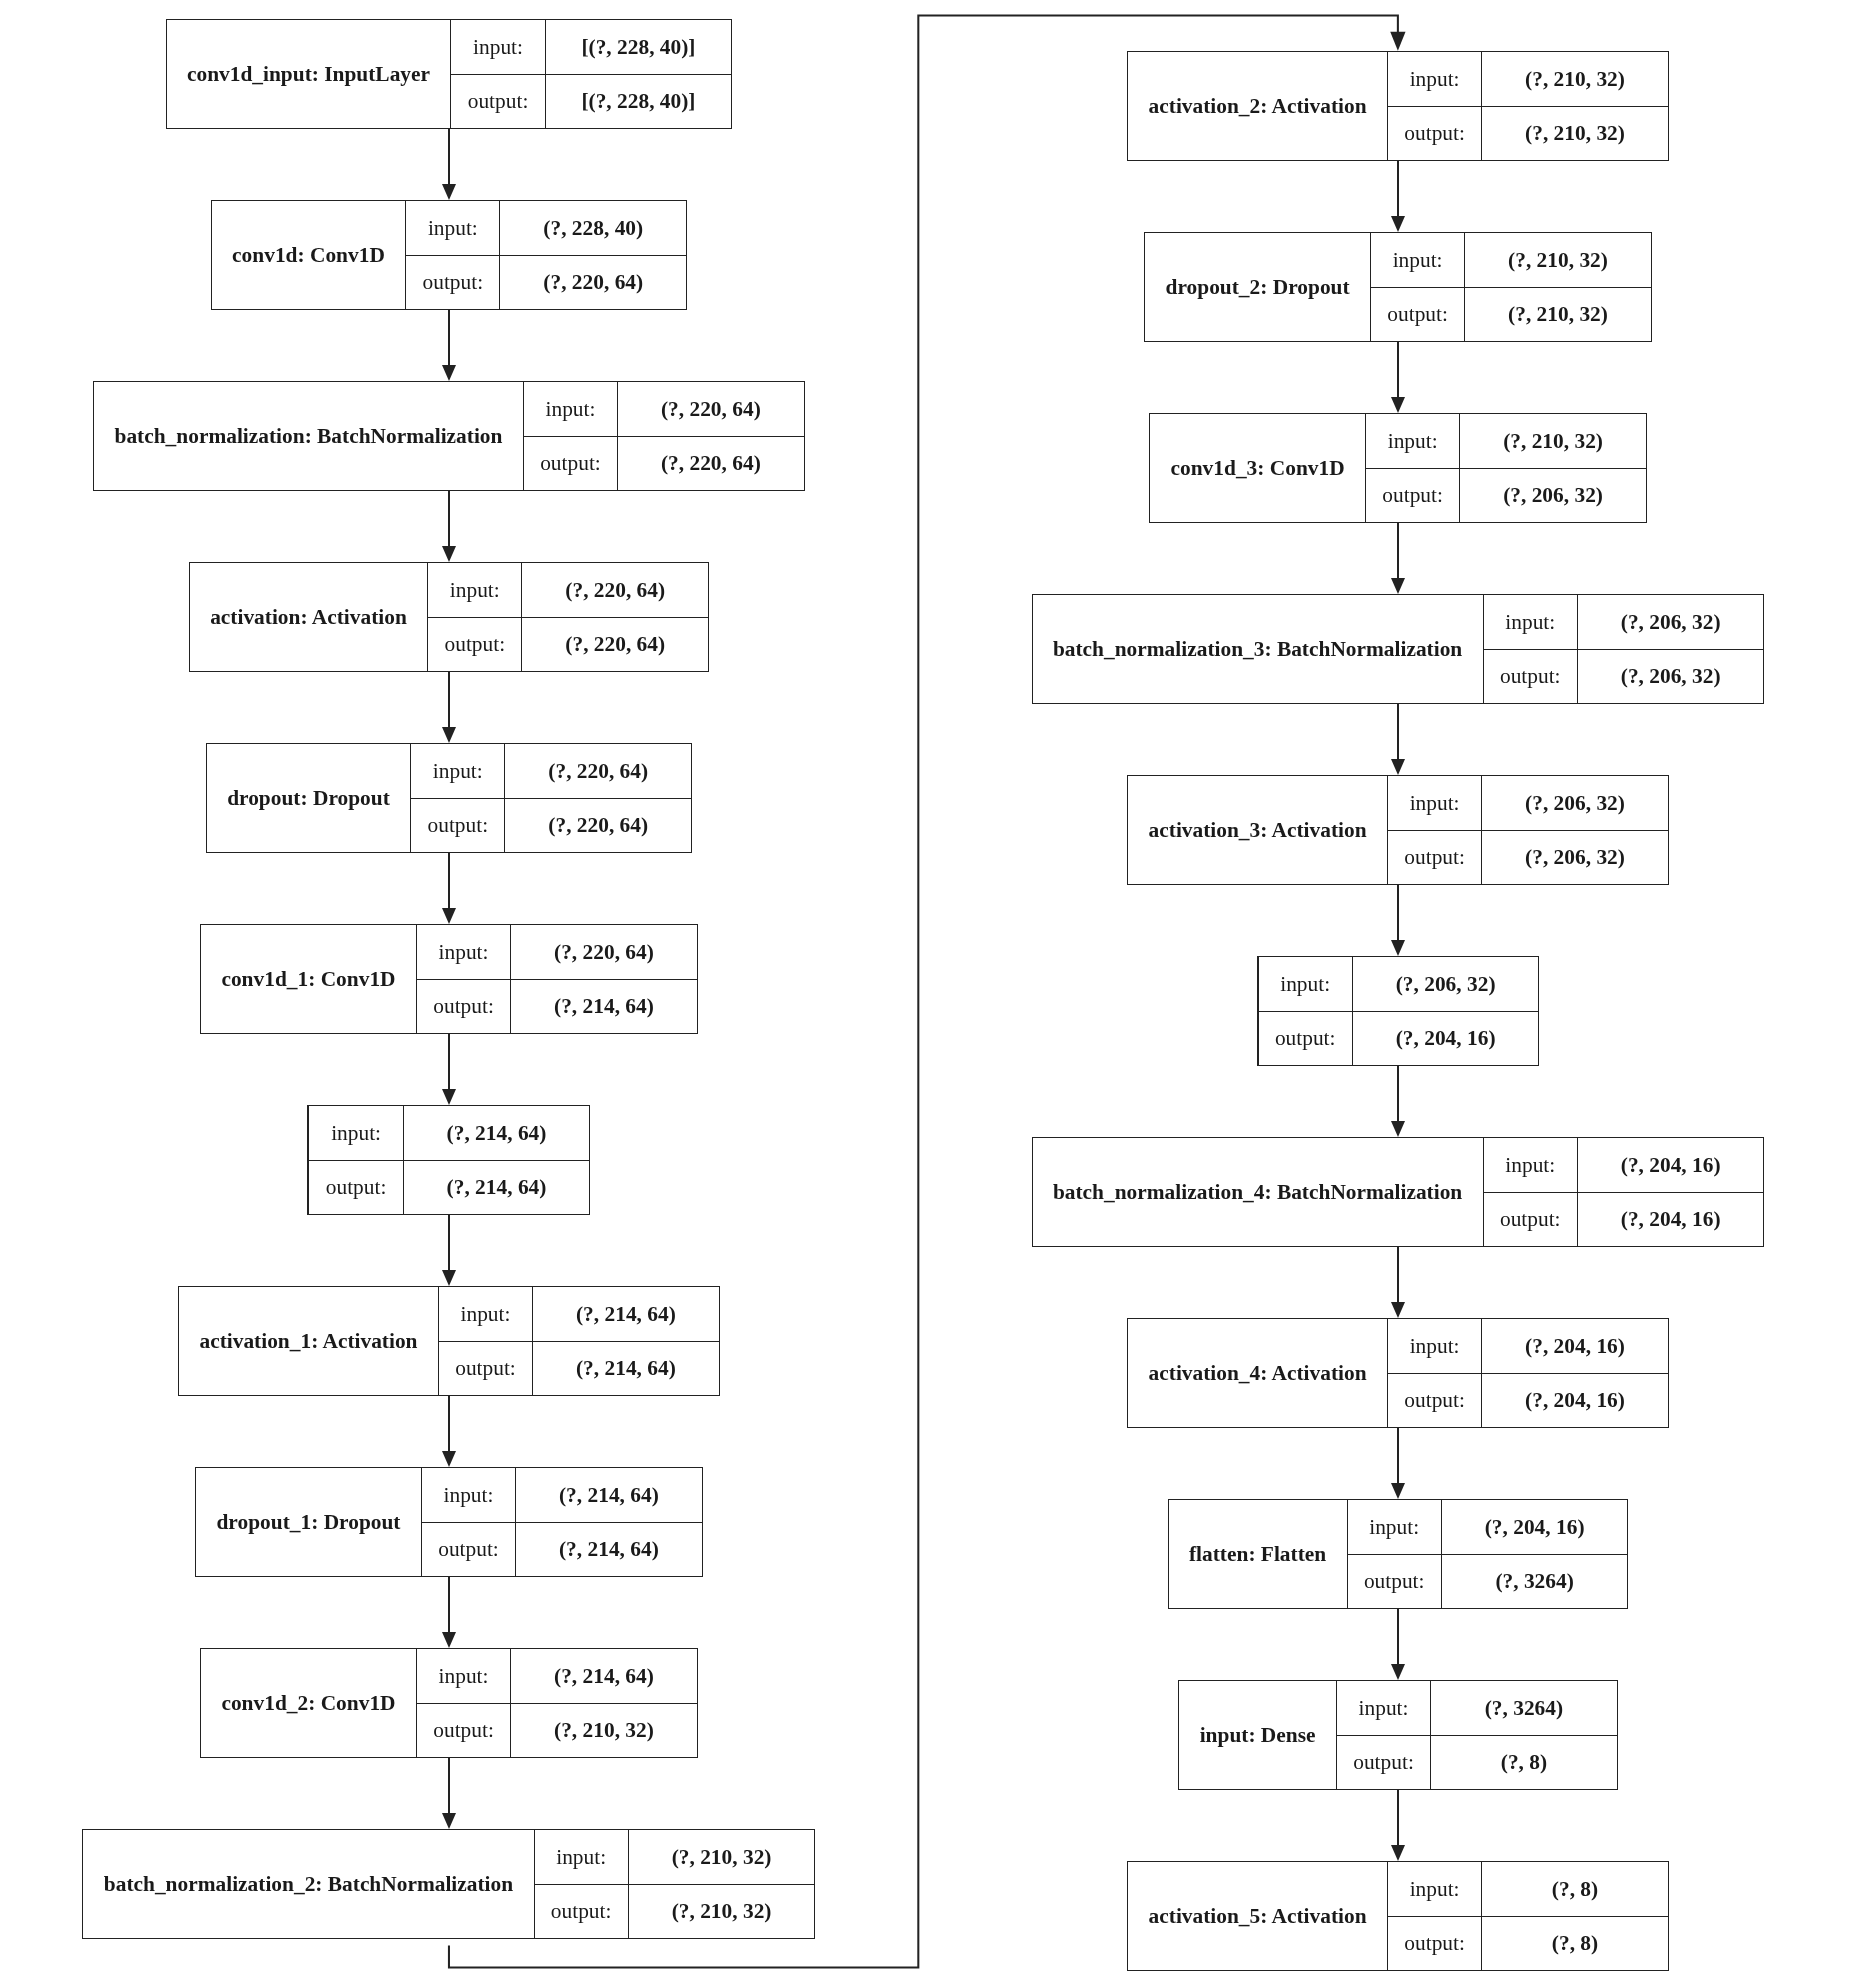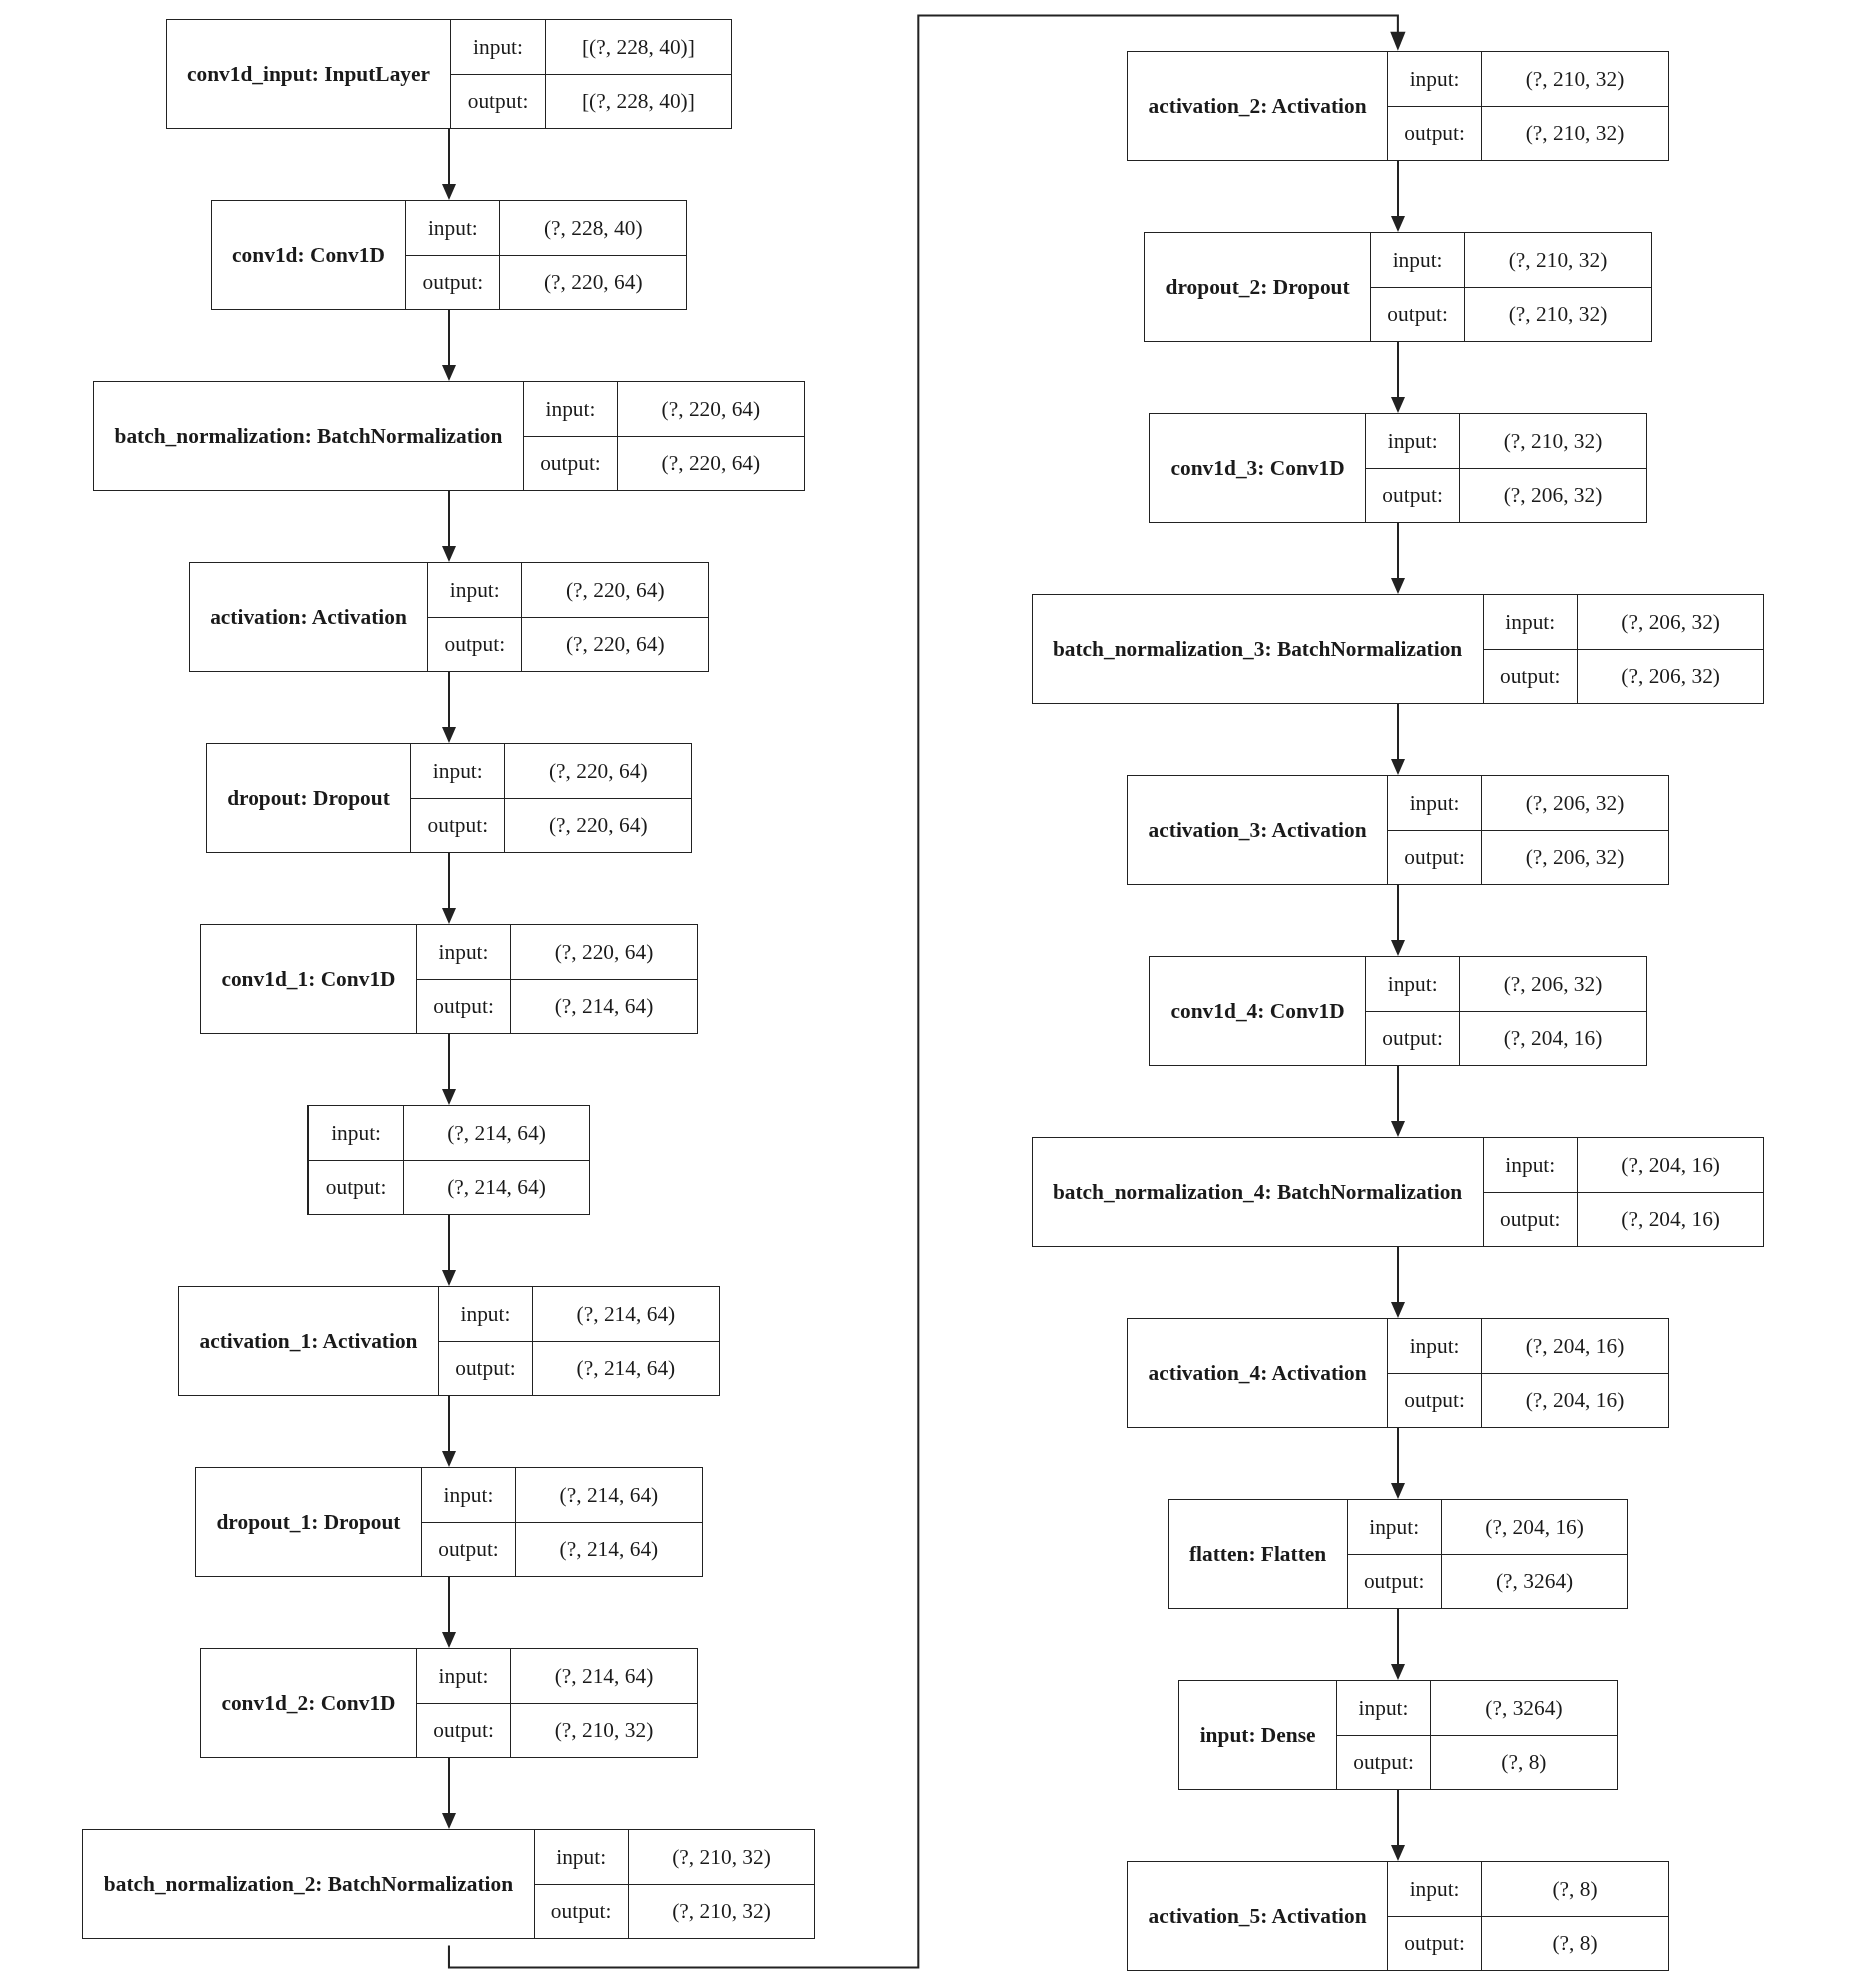--- a/index.html
+++ b/index.html
@@ -8,21 +8,21 @@
   .connector{position:absolute;left:0;top:0;pointer-events:none;}
   .col{position:absolute;display:flex;flex-direction:column;align-items:center;}
   .col-left{left:20.4px;top:19px;width:857px;}
   .col-right{left:959px;top:51px;width:878px;}
   .node{flex:0 0 110px;height:110px;display:flex;align-items:stretch;background:#ffffff;
         border:1.5px solid #222;box-sizing:border-box;font-size:21.4px;white-space:nowrap;}
   .node-label{display:flex;align-items:center;padding:0 20.4px;font-weight:bold;}
   .node-io{display:grid;grid-template-columns:max-content max-content;grid-template-rows:1fr 1fr;
            border-left:1.5px solid #222;}
   .node-io > div{display:flex;align-items:center;justify-content:center;padding:0 16.3px;}
-  .io-val{border-left:1.5px solid #222;min-width:153px;}
+  .io-val{border-left:1.5px solid #222;min-width:153px;font-weight:bold;}
   .row2{border-top:1.5px solid #222;}
   .gap{flex:0 0 71px;height:71px;display:flex;flex-direction:column;align-items:center;}
   .gap .line{width:2px;flex:1;background:#222;}
   .gap .head{width:0;height:0;border-left:7.7px solid transparent;border-right:7.7px solid transparent;
              border-top:16.3px solid #222;}
 </style>
 </head>
 <body>
 
 <div class="canvas">
@@ -251,21 +251,20 @@
         <div class="io-key row2">output:</div>
         <div class="io-val row2">(?, 206, 32)</div>
       </div>
     </div>
     <div class="gap">
         <div class="line"></div>
         <div class="head"></div>
       </div>
 
     <div class="node">
-      <div class="node-label">conv1d_4: Conv1D</div>
       <div class="node-io">
         <div class="io-key">input:</div>
         <div class="io-val">(?, 206, 32)</div>
         <div class="io-key row2">output:</div>
         <div class="io-val row2">(?, 204, 16)</div>
       </div>
     </div>
     <div class="gap">
         <div class="line"></div>
         <div class="head"></div>

